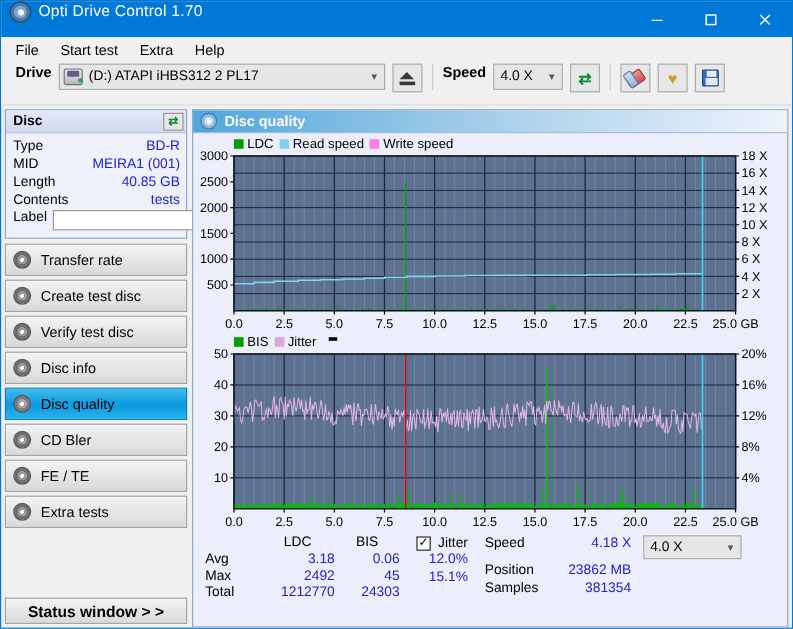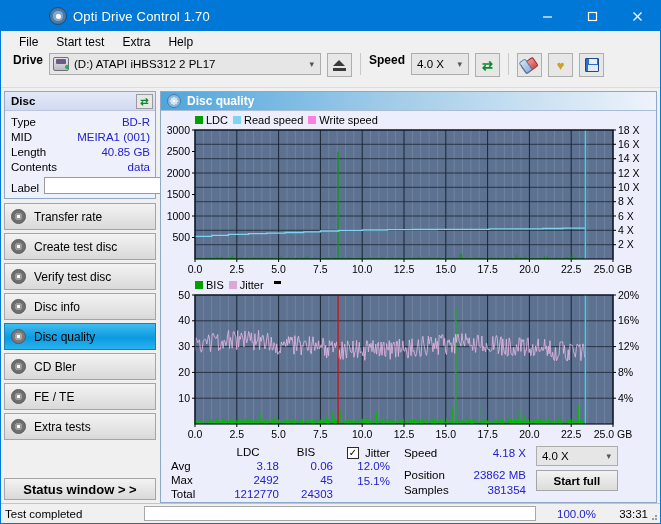--- a/index.html
+++ b/index.html
@@ -14,21 +14,21 @@
   .window {
     width:661px; height:524px;
     border:1px solid #0078d7;
     background:#f0f0f0;
     display:flex; flex-direction:column;
     position:relative;
   }
   
   .titlebar {
     height:30px; background:#0078d7; color:#fff;
-    display:flex; align-items:center; flex:0 0 30px;padding-left:41px;
+    display:flex; align-items:flex-start; flex:0 0 30px;
   }
   .title-icon {
     width:18px; height:18px; margin:0 6px 0 7px;
     border-radius:50%;
     background:radial-gradient(circle at 50% 50%, #f2f2f2 0 18%, #7fa8d0 19% 45%, #4a79a8 46% 78%, #2a527c 79% 100%);
     border:1px solid #24496f;
     position:relative; flex:0 0 18px;
   }
   .title-icon::after{
     content:""; position:absolute; left:6px; top:6px; width:5px; height:5px;
@@ -37,21 +37,21 @@
   .title-text { font-size:13px; letter-spacing:.2px; }
   .title-btns { margin-left:auto; display:flex; height:30px; }
   .title-btn {
     width:45px; height:30px; display:flex; align-items:center; justify-content:center;
     color:#fff; font-size:13px; line-height:1;
   }
   .title-btn svg { display:block; }
   
   .menubar {
     height:22px; background:#f0f0f0; display:flex; align-items:center;
-    padding-left:9px; flex:0 0 22px; font-size:12px; color:#000;
+    padding-left:3px; flex:0 0 22px; font-size:12px; color:#000;
   }
   .menubar span { padding:2px 9px 3px 9px; }
   
   .drivebar {
     height:35px; background:#f0f0f0; display:flex; align-items:flex-start;
     padding:0 6px 0 12px; flex:0 0 35px; gap:6px;
     border-bottom:1px solid #dcdcdc;
   }
   .lbl-bold { font-weight:bold; font-size:12px; color:#000; }
   .combo {
@@ -125,21 +125,21 @@
     border-bottom:1px solid #b9c5dd;
   }
   .panel-head .hbtn {
     margin-left:auto; width:17px; height:15px; border:1px solid #9a9a9a; background:#e7e7e7;
     display:flex; align-items:center; justify-content:center; font-size:10px; color:#0a8a2a; font-weight:bold;
   }
   .disc-rows { padding:3px 5px 4px 6px; }
   .drow { display:flex; align-items:center; height:15px; font-size:11.5px; }
   .drow .k { color:#000; }
   .drow .v { margin-left:auto; color:#2222cc; }
-  .label-row { display:flex; align-items:flex-end; gap:3px; margin-top:1px; height:19px; }
+  .label-row { display:flex; align-items:flex-start; gap:3px; margin-top:1px; height:19px; }
   .label-row .k { color:#000; font-size:11.5px; }
   .label-input {
     flex:1 1 auto; height:17px; background:#fff; border:1px solid #9a9a9a; margin-left:2px;
   }
   .disc-btn {
     width:19px; height:18px; border:1px solid #9a9a9a; background:#e7e7e7;
     display:flex; align-items:center; justify-content:center; flex:0 0 19px;
   }
   .disc-glyph{
     width:13px;height:13px;border-radius:50%;
@@ -312,21 +312,21 @@
           <div class="drow">
             <span class="k">MID</span>
             <span class="v">MEIRA1 (001)</span>
           </div>
           <div class="drow">
             <span class="k">Length</span>
             <span class="v">40.85 GB</span>
           </div>
           <div class="drow">
             <span class="k">Contents</span>
-            <span class="v">data</span>
+            <span class="v">tests</span>
           </div>
           <div class="label-row">
             <span class="k">Label</span>
             <input class="label-input" type="text" placeholder="" style="">
             <span class="disc-btn">
               <span class="disc-glyph"></span>
             </span>
           </div>
         </div>
       </div>
@@ -1567,32 +1567,18 @@
             <span class="k">Samples</span>
             <span class="v">381354</span>
           </div>
         </div>
 
         <div class="btn-col">
           <div class="combo speed2">
             <span style="padding-left:5px">4.0 X</span>
             <span class="chev">▾</span>
           </div>
-          <div class="btn">Start full</div>
         </div>
       </div>
     </div>
   </div>
 
-  <div class="statusbar">
-    <span class="st-text">Test completed</span>
-    <span class="st-bar">
-      <span class="st-fill" id="progfill" style="width: 100%;"></span>
-    </span>
-    <span class="st-pct">100.0%</span>
-    <span class="st-time">33:31</span>
-    <span class="grip">
-      <i style="left:7px;top:7px"></i>
-        <i style="left:4px;top:7px"></i>
-        <i style="left:7px;top:4px"></i>
-    </span>
-  </div>
 </div>
 
 </body></html>

